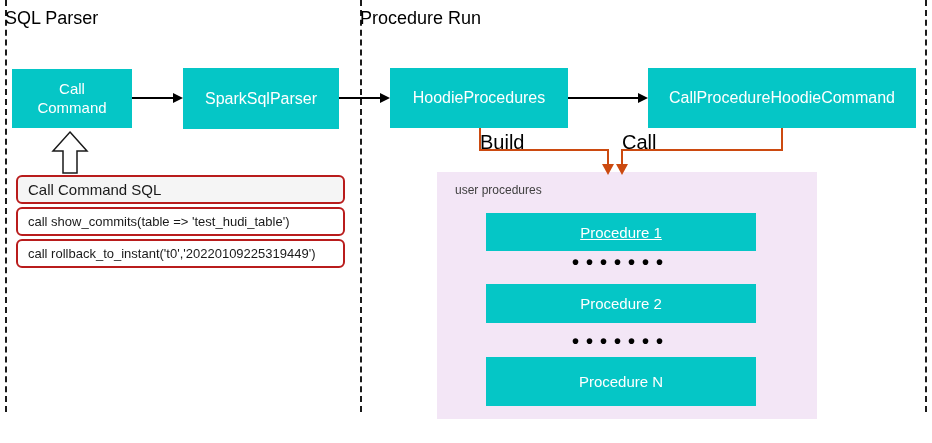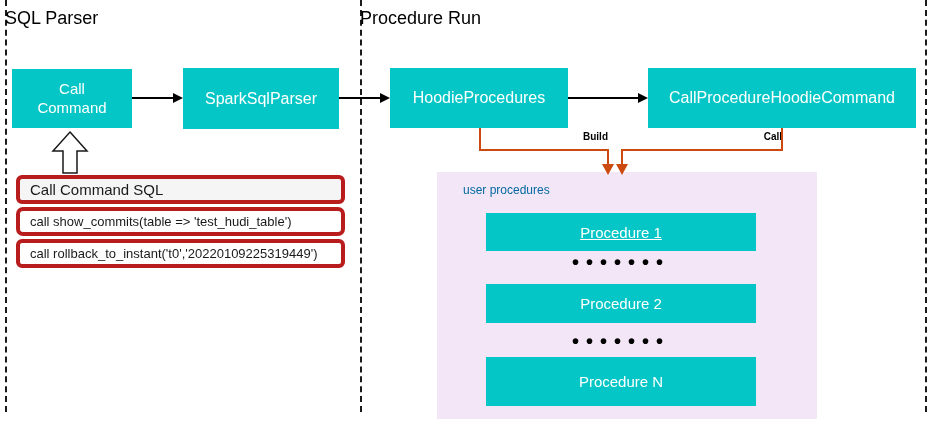--- a/index.html
+++ b/index.html
@@ -9,34 +9,34 @@
   }
   .divider{position:absolute;top:0;height:412px;width:0;border-left:2px dashed #1a1a1a;}
   .panel-title{position:absolute;top:8px;font-size:18px;text-align:left;color:#000;}
   .node{
     position:absolute;background:#05c6c6;color:#fff;
     display:flex;align-items:center;justify-content:center;text-align:center;
     font-size:16px;line-height:1.25;
   }
   .node .wrap{display:block;}
   #node-call-command .wrap{width:86px;font-size:15px;}
-  .edge-label{position:absolute;font-size:10px;color:#000;text-align:right;font-weight:bold;}
+  .edge-label{position:absolute;font-size:20px;color:#000;text-align:left;}
   .purple-box{position:absolute;left:437px;top:172px;width:380px;height:247px;background:#f3e6f6;}
-  .user-proc-label{position:absolute;left:26px;top:11px;font-size:12px;color:#0369a1;}
+  .user-proc-label{position:absolute;left:18px;top:11px;font-size:12px;color:#404040;}
   .proc-node{
     position:absolute;left:49px;width:270px;height:38px;background:#05c6c6;color:#fff;
     display:flex;align-items:center;justify-content:center;font-size:15px;
   }
   .dots-row{
     position:absolute;left:49px;width:270px;text-align:center;color:#000;
     font-size:20px;font-weight:bold;letter-spacing:7px;line-height:14px;height:14px;
   }
   .sql-panel-box{
     position:absolute;left:16px;width:329px;height:29px;box-sizing:border-box;
-    border:4px solid #b91c1c;border-radius:6px;background:#fff;
+    border:2px solid #b91c1c;border-radius:6px;background:#fff;
     display:flex;align-items:center;padding:0 10px;font-size:13px;color:#1a1a1a;
   }
   .sql-header{background:#f5f5f5;font-size:15px;}
   svg.overlay{position:absolute;left:0;top:0;pointer-events:none;}
 </style>
 </head>
 <body>
 
 <div id="canvas">
 
@@ -82,21 +82,21 @@
     <div class="dots-row" style="top:162px;">•••••••</div>
 
     <div class="proc-node" style="top:185px;height:49px;">
       <span>Procedure N</span>
     </div>
   </div>
 
   <div class="sql-panel-box sql-header" style="top:175px;">
     <span>Call Command SQL</span>
   </div>
-  <div class="sql-panel-box" style="top:207px;border-radius:7px;">
+  <div class="sql-panel-box" style="top:207px;">
     <span>call show_commits(table =&gt; 'test_hudi_table')</span>
   </div>
   <div class="sql-panel-box" style="top:239px;">
     <span>call rollback_to_instant('t0','20220109225319449')</span>
   </div>
 
   <svg class="overlay" width="932" height="443" viewBox="0 0 932 443">
 
     <g>
       <line x1="132" y1="98" x2="173" y2="98" stroke="#000" stroke-width="2"></line>

